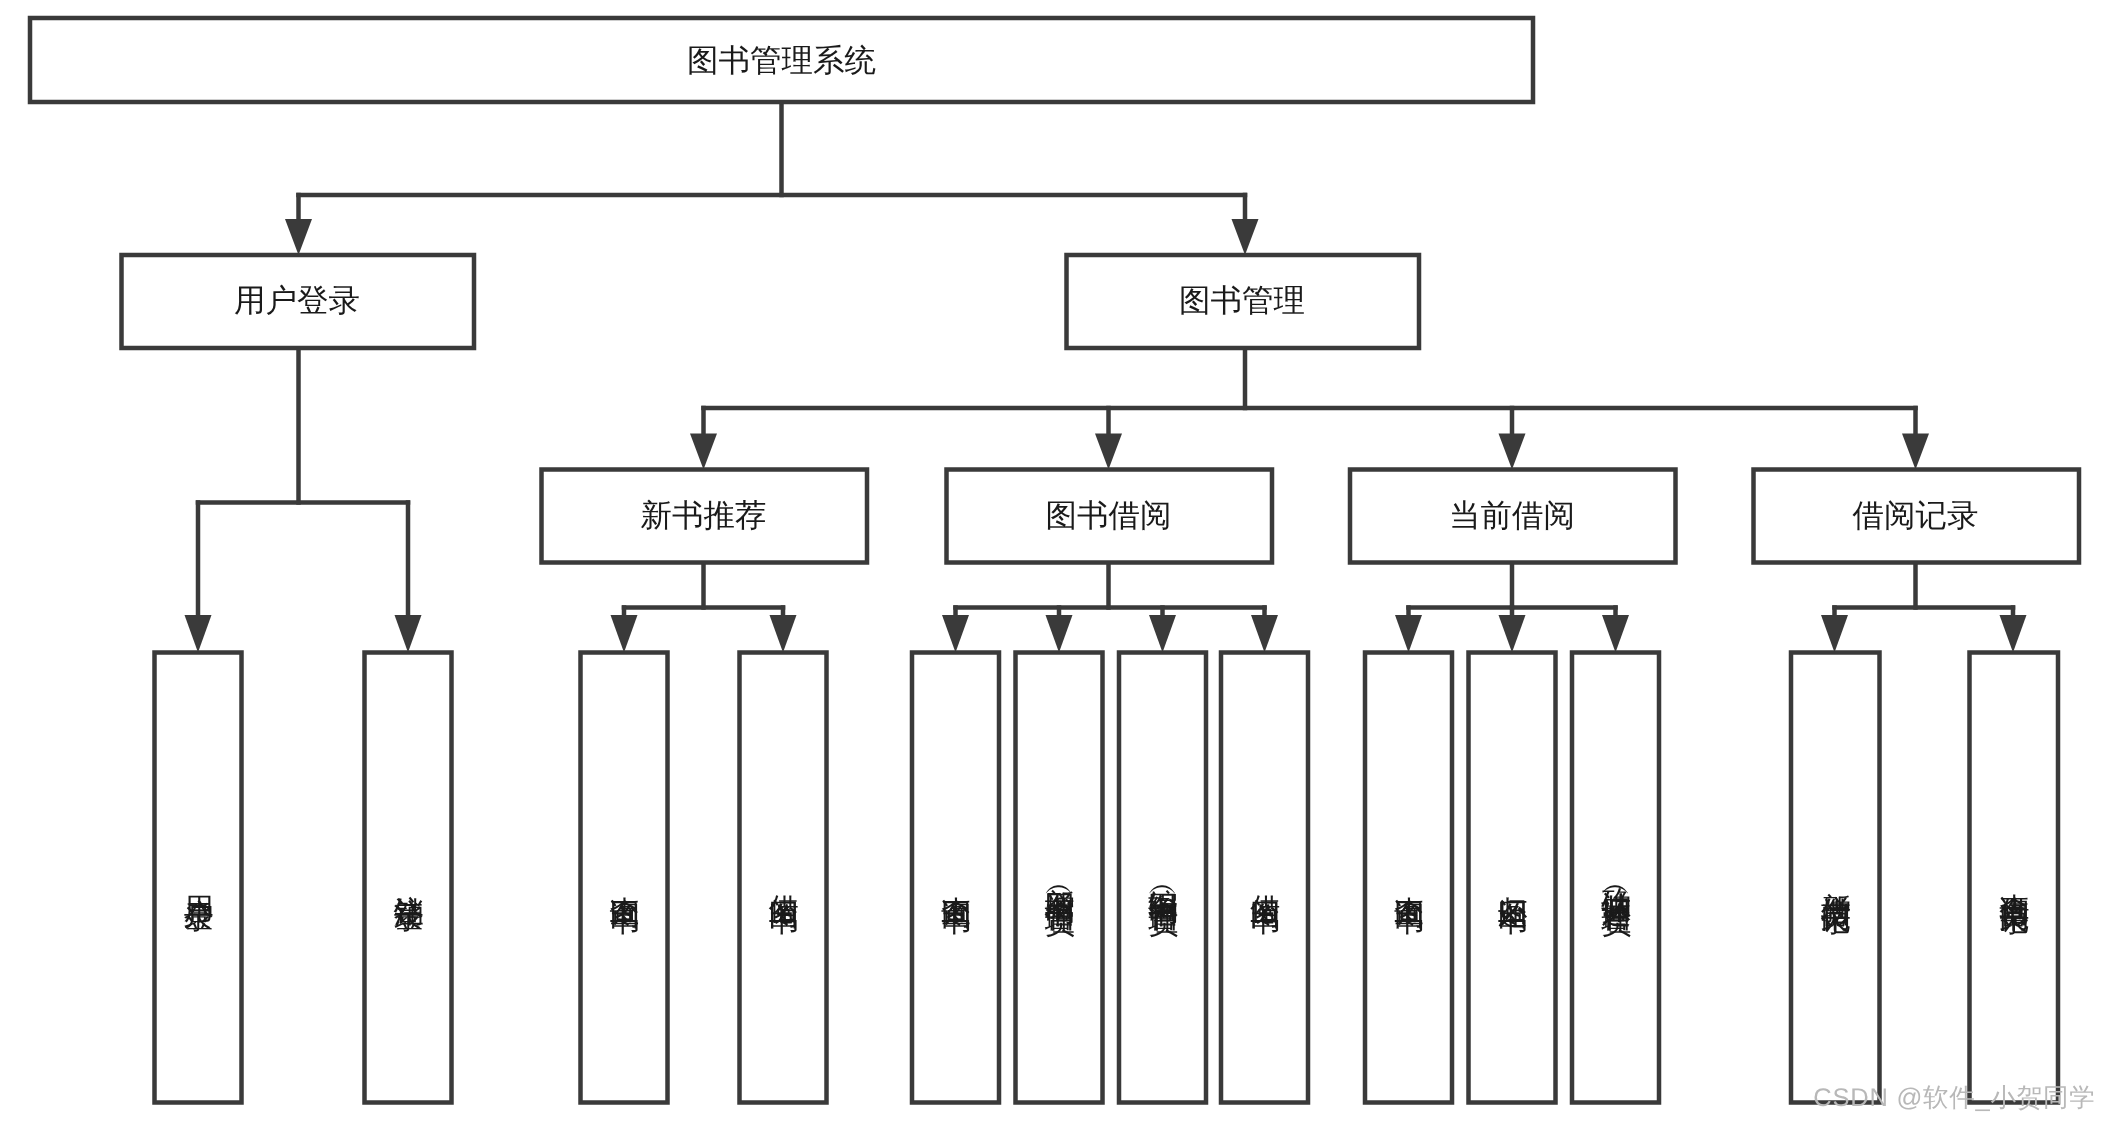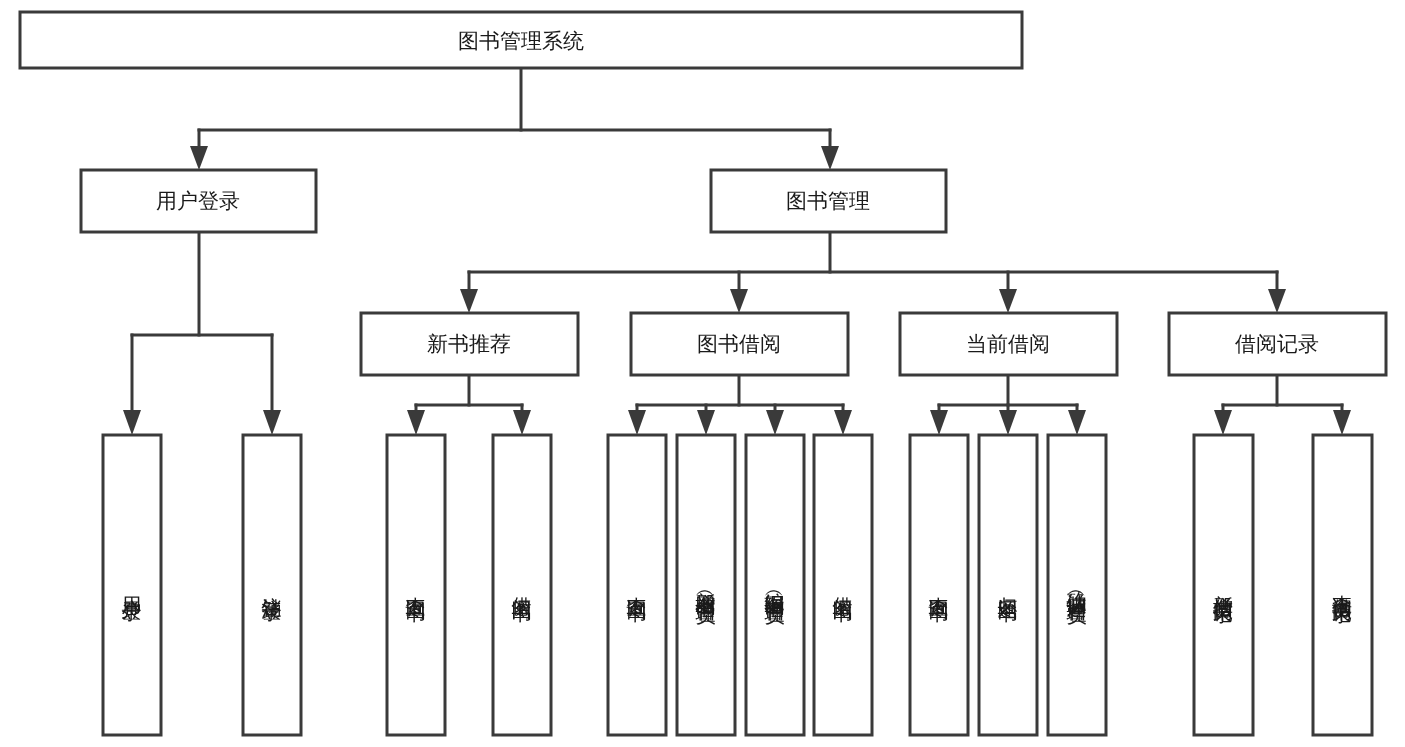--- a/index.html
+++ b/index.html
@@ -235,14 +235,15 @@
   <div class="leaf-label" style="left:608px; top:435px; width:58px; height:300px;">查询图书</div>
   <div class="leaf-label" style="left:677px; top:435px; width:58px; height:300px;">新增图书（管理员）</div>
   <div class="leaf-label" style="left:746px; top:435px; width:58px; height:300px;">编辑图书（管理员）</div>
   <div class="leaf-label" style="left:814px; top:435px; width:58px; height:300px;">借阅图书</div>
   <div class="leaf-label" style="left:910px; top:435px; width:58px; height:300px;">查询图书</div>
   <div class="leaf-label" style="left:979px; top:435px; width:58px; height:300px;">归还图书</div>
   <div class="leaf-label" style="left:1048px; top:435px; width:58px; height:300px;">确认归还（管理员）</div>
   <div class="leaf-label" style="left:1194px; top:435px; width:59px; height:300px;">新增借阅记录</div>
   <div class="leaf-label" style="left:1313px; top:435px; width:59px; height:300px;">查询借阅记录</div>
 
+  <div class="watermark">CSDN @软件_小贺同学</div>
 
 </div>
 
 </body></html>

